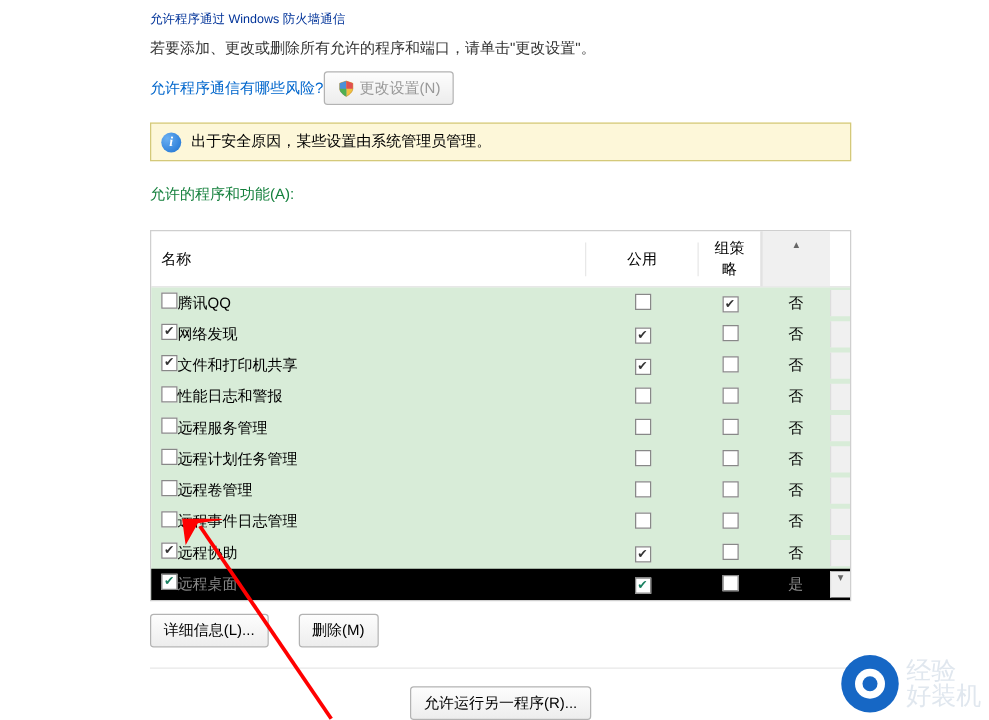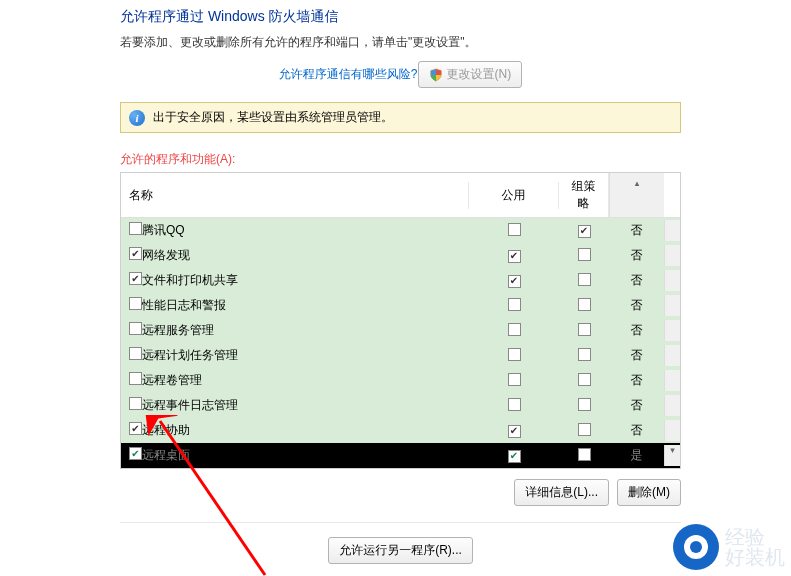--- a/index.html
+++ b/index.html
@@ -6,23 +6,23 @@
 body {
   font-family: "Microsoft YaHei", "Segoe UI", Tahoma, sans-serif;
   font-size: 12px;
   background: #fff;
   width: 791px;
   height: 576px;
   position: relative;
   overflow: hidden;
 }
 .container { padding: 8px 110px 0 120px; }
-.title { color: #003399; font-size: 14px; font-weight: 400; margin-bottom: 8px; }
+.title { color: #003399; font-size: 10px; font-weight: 400; margin-bottom: 8px; }
 .subtitle { color: #333; font-size: 12px; margin-bottom: 10px; }
-.link-row { display: flex; justify-content: center; align-items: center; margin-bottom: 14px; }
+.link-row { display: flex; justify-content: flex-start; align-items: center; margin-bottom: 14px; }
 .link { color: #0066cc; font-size: 12px; text-decoration: none; cursor: pointer; }
 .btn {
   background: linear-gradient(#fdfdfd, #ededed);
   border: 1px solid #b3b3b3;
   border-radius: 3px;
   padding: 4px 10px;
   font-size: 12px;
   cursor: pointer;
   display: inline-flex;
   align-items: center;
@@ -48,21 +48,21 @@
   background: radial-gradient(circle at 30% 30%, #6ab0f3, #1a6fd0);
   color: #fff;
   font-weight: bold;
   font-size: 11px;
   display: flex;
   align-items: center;
   justify-content: center;
   font-style: italic;
   font-family: Georgia, serif;
 }
-.section-label { margin-bottom: 4px; color: #ef4444; }
+.section-label { margin-bottom: 20px; color: #15803d; }
 .table-box {
   border: 1px solid #cfcfcf;
   background: #fff;
 }
 .table-head, .table-row {
   display: grid;
   grid-template-columns: 1fr 90px 50px 55px 16px;
   align-items: center;
 }
 .table-head {
@@ -107,22 +107,21 @@
   position: relative;
 }
 .scroll-arrow {
   font-size: 9px;
   color: #666;
   text-align: center;
   display: block;
 }
 .button-row {
   display: flex;
-  justify-content: flex-end;
-  gap: 8px;
+  gap: 24px;
   margin-top: 10px;
 }
 .button-row2 {
   display: flex;
   justify-content: center;
   margin-top: 14px;
 }
 .sep { height: 1px; background: #e8e8e8; margin: 16px 0 10px; }
 .red-arrow {
   position: absolute;

